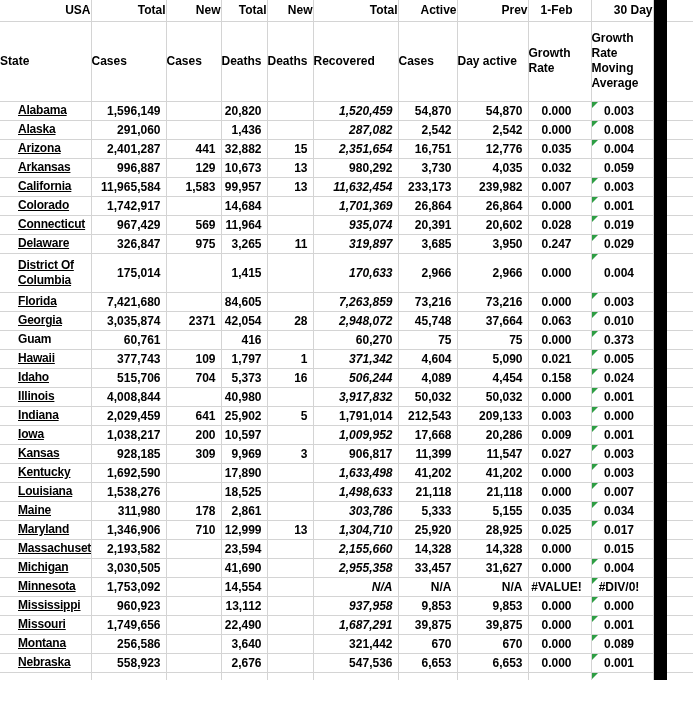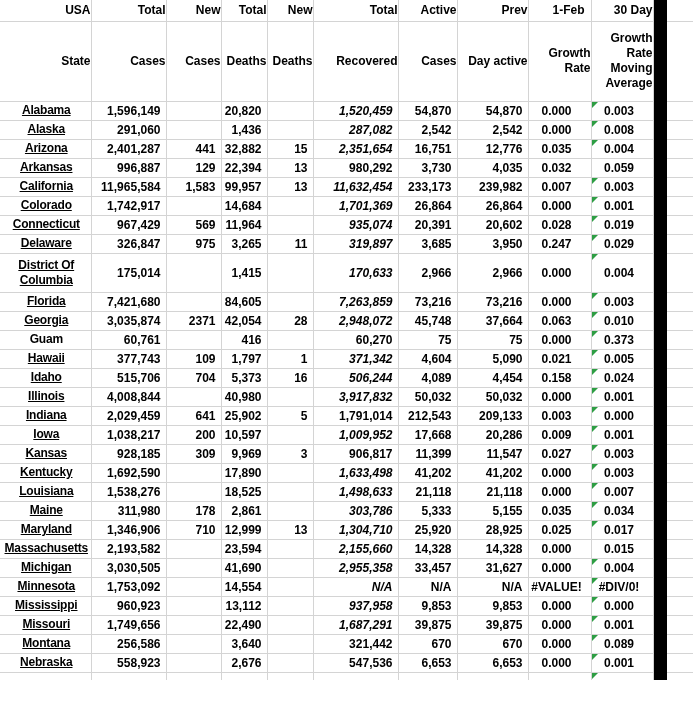--- a/index.html
+++ b/index.html
@@ -10,26 +10,26 @@
     background:var(--paper); color:var(--ink);
     font-family:"Liberation Sans", sans-serif; font-weight:bold;
   }
   table { border-collapse:collapse; table-layout:fixed; width:693px; }
   td {
     font-size:12px; padding:0; vertical-align:middle;
     border-right:1px solid var(--grid); border-bottom:1px solid var(--grid);
     white-space:nowrap; overflow:hidden;
   }
   tr.hr1 td { height:21px; text-align:right; }
-  tr.hr2 td { height:80px; text-align:right; line-height:15px; white-space:normal;margin-left:40px; }
-  tr.hr1 td.right { text-align:right; padding-right:6px; }
+  tr.hr2 td { height:80px; text-align:left; line-height:15px; white-space:normal;margin-left:40px; }
+  tr.hr1 td.right { text-align:center; padding-right:6px; }
   tr.data td { height:19px; }
   tr.tall td { height:39px; }
   tr.sliver td { height:8px; border-bottom:none; }
-  td.state-cell { text-align:center; padding-left:2px; white-space:normal; line-height:15px; letter-spacing:-0.2px; }
+  td.state-cell { text-align:left; padding-left:18px; white-space:normal; line-height:15px; letter-spacing:-0.2px; }
   td.num { text-align:right; padding-right:5px; }
   td.gr { padding-right:6px;text-align:center; }
   td.rel { position:relative; }
   .u { text-decoration:underline; }
   .italic { font-style:italic;text-align:center; }
   .flag {
     position:absolute; top:0; left:0; width:0; height:0;
     border-top:6px solid var(--flag); border-right:6px solid transparent;
   }
   td.black-col { background:var(--bar); border-color:var(--bar); }
@@ -123,21 +123,21 @@
         <td class="num"><span>12,776</span></td>
         <td class="num gr"><span>0.035</span></td>
         <td class="num gr rel"><span class="flag"></span><span>0.004</span></td>
         <td class="black-col"></td>
         <td class="tail-col"></td>
       </tr>
       <tr class="data">
         <td class="state-cell"><span class="u">Arkansas</span></td>
         <td class="num"><span>996,887</span></td>
         <td class="num"><span>129</span></td>
-        <td class="num"><span>22,394</span></td>
+        <td class="num"><span>10,673</span></td>
         <td class="num"><span>13</span></td>
         <td class="num"><span>980,292</span></td>
         <td class="num"><span>3,730</span></td>
         <td class="num"><span>4,035</span></td>
         <td class="num gr"><span>0.032</span></td>
         <td class="num gr rel"><span>0.059</span></td>
         <td class="black-col"></td>
         <td class="tail-col"></td>
       </tr>
       <tr class="data">

